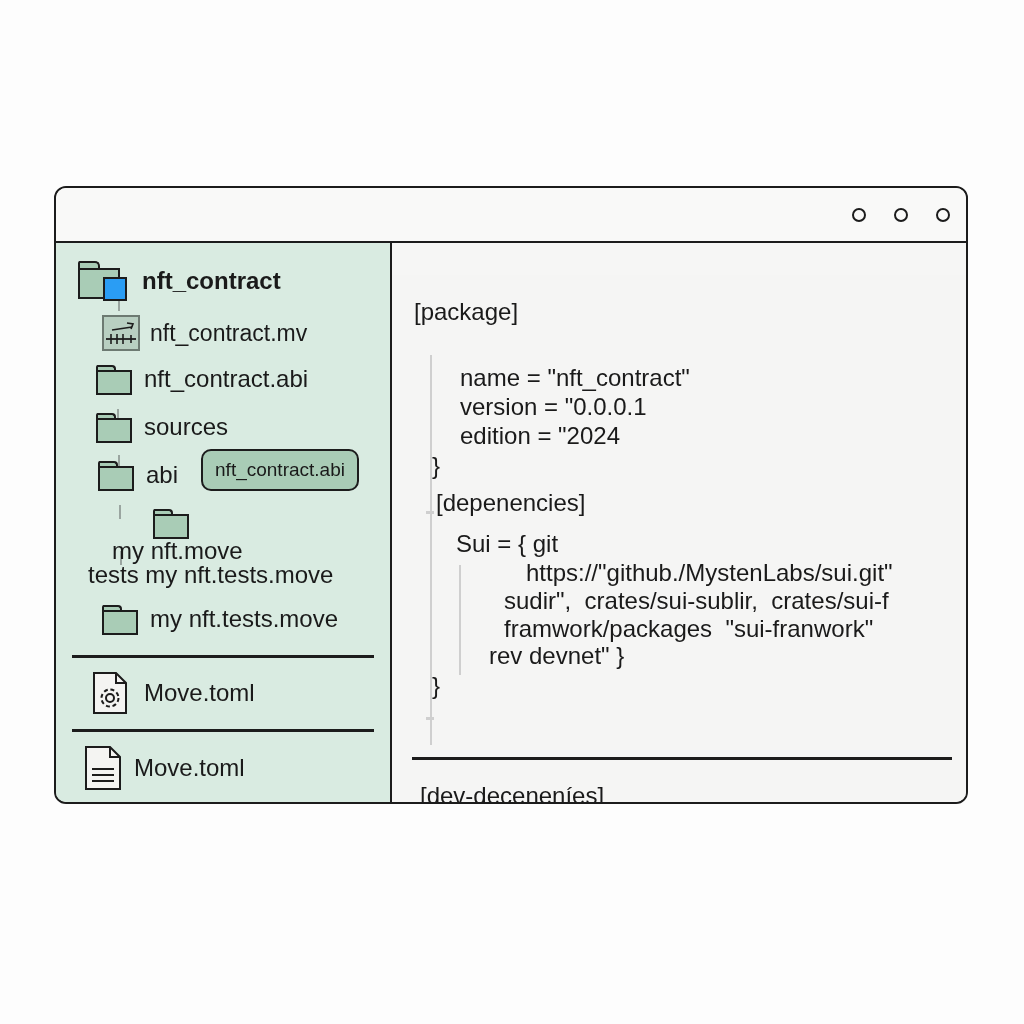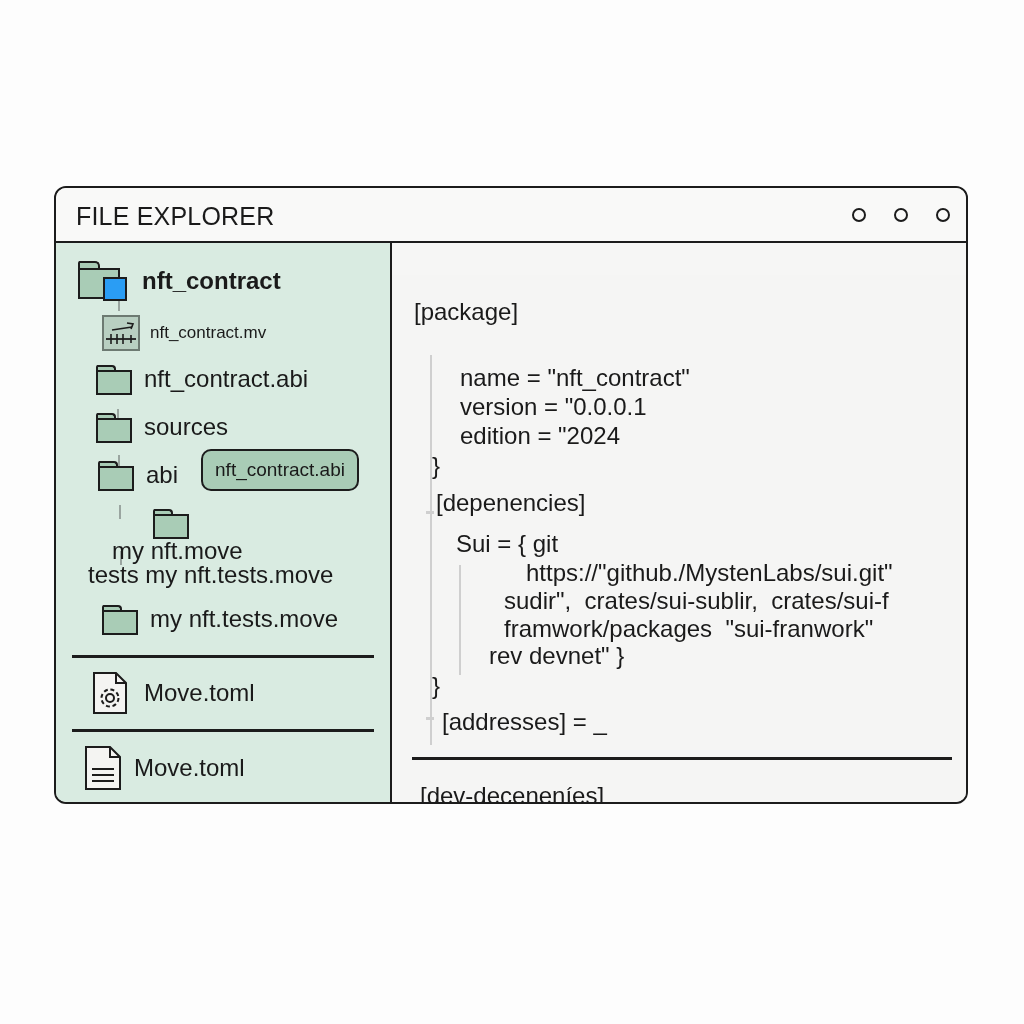--- a/index.html
+++ b/index.html
@@ -154,21 +154,20 @@
       width: 540px;
       height: 2.5px;
       background: #1c1c1c;
     }
   </style>
 </head>
 <body>
 
 <div class="window">
   <div class="titlebar">
-    <div class="title">FILE EXPLORER</div>
     <div class="win-controls">
       <div class="win-dot"></div>
       <div class="win-dot"></div>
       <div class="win-dot"></div>
     </div>
   </div>
 
   <div class="sidebar">
 
     <div class="tree-line" style="left:62px; top:56px; height:12px;"></div>
@@ -191,21 +190,21 @@
         <svg width="34" height="32" viewBox="0 0 34 32" style="position:absolute; left:0; top:0;">
           <line x1="8" y1="13" x2="28" y2="10" stroke="#1c1c1c" stroke-width="1.6"></line>
           <polyline points="23,6 29,7 27,12" fill="none" stroke="#1c1c1c" stroke-width="1.6"></polyline>
           <line x1="2" y1="22" x2="32" y2="22" stroke="#1c1c1c" stroke-width="1.8"></line>
           <line x1="7" y1="17" x2="7" y2="27" stroke="#1c1c1c" stroke-width="1.6"></line>
           <line x1="13" y1="17" x2="13" y2="27" stroke="#1c1c1c" stroke-width="1.6"></line>
           <line x1="19" y1="17" x2="19" y2="27" stroke="#1c1c1c" stroke-width="1.6"></line>
           <line x1="27" y1="18" x2="27" y2="26" stroke="#1c1c1c" stroke-width="1.6"></line>
         </svg>
       </span>
-      <span class="label" style="margin-left:10px; font-size:17px;">nft_contract.mv</span>
+      <span class="label" style="margin-left:10px; font-size:23px;">nft_contract.mv</span>
     </div>
 
     <div class="tree-item" style="left:40px; top:122px;">
       <span class="folder">
           <span class="tab"></span>
           <span class="body"></span>
         </span>
       <span class="label">nft_contract.abi</span>
     </div>
 
@@ -288,19 +287,18 @@
     <div class="code" style="left:68px; top:117px;">version = "0.0.0.1</div>
     <div class="code" style="left:68px; top:146px;">edition = "2024</div>
     <div class="code" style="left:40px; top:176px;">}</div>
     <div class="code" style="left:44px; top:213px;">[depenencies]</div>
     <div class="code" style="left:64px; top:254px;">Sui = { git</div>
     <div class="code" style="left:134px; top:283px;">https://"github./MystenLabs/sui.git"</div>
     <div class="code" style="left:112px; top:311px;">sudir",  crates/sui-sublir,  crates/sui-f</div>
     <div class="code" style="left:112px; top:339px;">framwork/packages  "sui-franwork"</div>
     <div class="code" style="left:97px; top:366px;">rev devnet" }</div>
     <div class="code" style="left:40px; top:396px;">}</div>
-    <div class="code" style="left:50px; top:432px;">[addresses] = _</div>
 
     <div class="editor-sep" style="top:482px;"></div>
 
     <div class="code" style="left:28px; top:506px;">[dev-deceneníes]</div>
   </div>
 </div>
 
 </body></html>

